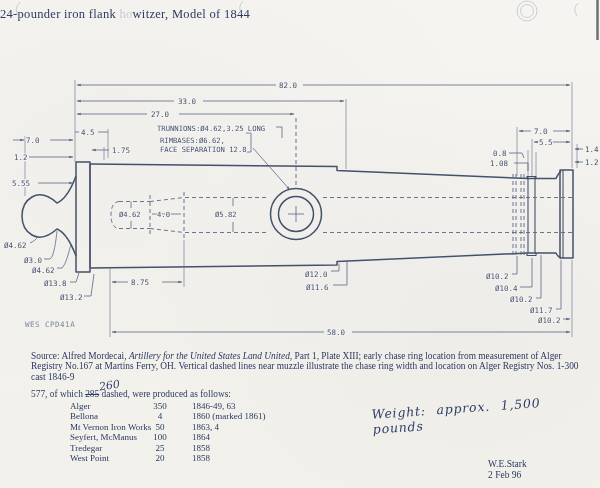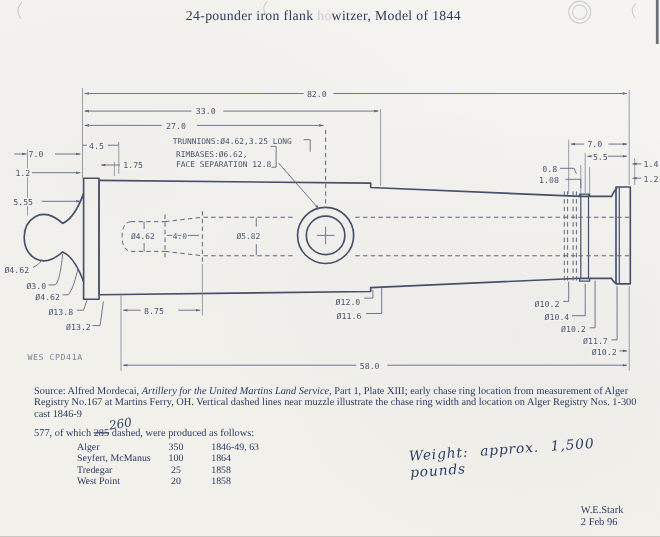--- a/index.html
+++ b/index.html
@@ -4,21 +4,21 @@
 <style>
   html,body{margin:0;padding:0;background:#888;}
   #page{
     position:relative;width:600px;height:488px;overflow:hidden;
     background:
       radial-gradient(ellipse at 18% 28%, rgba(60,60,80,0.025), transparent 55%),
       radial-gradient(ellipse at 78% 62%, rgba(60,60,90,0.03), transparent 50%),
       linear-gradient(180deg,#f5f4f0 0%,#f3f2ed 60%,#f1f0ea 100%);
     font-family:"Liberation Serif", serif;color:#2c3a63;
   }
-  .title{position:absolute;top:7px;left:0;width:588px;text-align:center;
+  .title{position:absolute;top:7px;left:0;width:588px;text-align:left;
     font-size:12.5px;letter-spacing:.3px;color:#2e3b5e;}
   .title .faded{opacity:.22;}
   svg.drawing{position:absolute;left:0;top:0;width:600px;height:345px;}
   .prof{stroke:#45506b;stroke-width:1.5;fill:none;stroke-linejoin:round;}
   .prof2{stroke:#45506b;stroke-width:1.1;fill:none;}
   .dsh{stroke:#5a6583;stroke-width:.9;fill:none;stroke-dasharray:4 3;}
   .dim{stroke:#5d6885;stroke-width:.8;fill:none;}
   .ext{stroke:#6b7591;stroke-width:.7;fill:none;opacity:.9;}
   .lbl{font-family:"DejaVu Sans Mono",monospace;font-size:7.5px;fill:#485474;
     paint-order:stroke;stroke:#f3f2ee;stroke-width:2.5px;stroke-linejoin:round;}
@@ -35,21 +35,21 @@
   .intro{position:absolute;left:31px;top:389px;font-size:9.4px;color:#2b3a62;}
   .intro .st{text-decoration:line-through;}
   .ptable{position:absolute;left:70px;top:401px;width:270px;font-size:9px;
     line-height:10.4px;color:#2b3a62;}
   .prow{display:grid;grid-template-columns:80px 20px 1fr;white-space:nowrap;}
   .prow .qty{text-align:center;}
   .prow .yrs{padding-left:22px;}
   .weight{position:absolute;left:372px;top:399px;width:225px;
     font-family:"DejaVu Serif",serif;font-style:italic;font-size:12.5px;
     color:#2f3d68;transform:rotate(-4deg);word-spacing:6px;letter-spacing:.8px;}
-  .credit{position:absolute;left:528px;top:459px;font-size:9.5px;
+  .credit{position:absolute;left:488px;top:459px;font-size:9.5px;
     line-height:11px;color:#2b3a62;}
 </style>
 </head>
 <body>
 
 <div id="page">
 
   <div class="title"><span>24-pounder iron flank </span><span class="faded">ho</span><span>witzer, Model of 1844</span></div>
 
   <svg class="drawing" viewBox="0 0 600 345">
@@ -175,31 +175,41 @@
       <text class="lbl" x="495" y="291">Ø10.4</text>
       <text class="lbl" x="510" y="302">Ø10.2</text>
       <text class="lbl" x="530" y="313">Ø11.7</text>
       <text class="lbl" x="538" y="323">Ø10.2</text>
       <text class="lbl" x="131" y="285">8.75</text>
       <text class="lbl" x="327" y="335">58.0</text>
       <text class="stamp" x="25" y="327">WES CPD41A</text>
     </g>
   </svg>
 
-  <div class="src"><span>Source: Alfred Mordecai, </span><i>Artillery for the United Martins Land Service,</i><span>  Part 1, Plate XIII; early chase ring location from measurement of Alger Registry No.167 at Martins Ferry, OH.  Vertical dashed lines near muzzle illustrate the chase ring width and location on Alger Registry Nos. 1-300 cast 1846-9</span></div>
+  <div class="src"><span>Source: Alfred Mordecai, </span><i>Artillery for the United States Land United,</i><span>  Part 1, Plate XIII; early chase ring location from measurement of Alger Registry No.167 at Martins Ferry, OH.  Vertical dashed lines near muzzle illustrate the chase ring width and location on Alger Registry Nos. 1-300 cast 1846-9</span></div>
 
   <div class="hand260">260</div>
 
   <div class="intro"><span>577, of which </span><span class="st">285</span><span> dashed, were produced as follows:</span></div>
 
   <div class="ptable">
     <div class="prow">
       <span class="mk">Alger</span>
         <span class="qty">350</span>
         <span class="yrs">1846-49, 63</span>
+    </div>
+    <div class="prow">
+      <span class="mk">Bellona</span>
+        <span class="qty">4</span>
+        <span class="yrs">1860 (marked 1861)</span>
+    </div>
+    <div class="prow">
+      <span class="mk">Mt Vernon Iron Works</span>
+        <span class="qty">50</span>
+        <span class="yrs">1863, 4</span>
     </div>
     <div class="prow">
       <span class="mk">Seyfert, McManus</span>
         <span class="qty">100</span>
         <span class="yrs">1864</span>
     </div>
     <div class="prow">
       <span class="mk">Tredegar</span>
         <span class="qty">25</span>
         <span class="yrs">1858</span>

